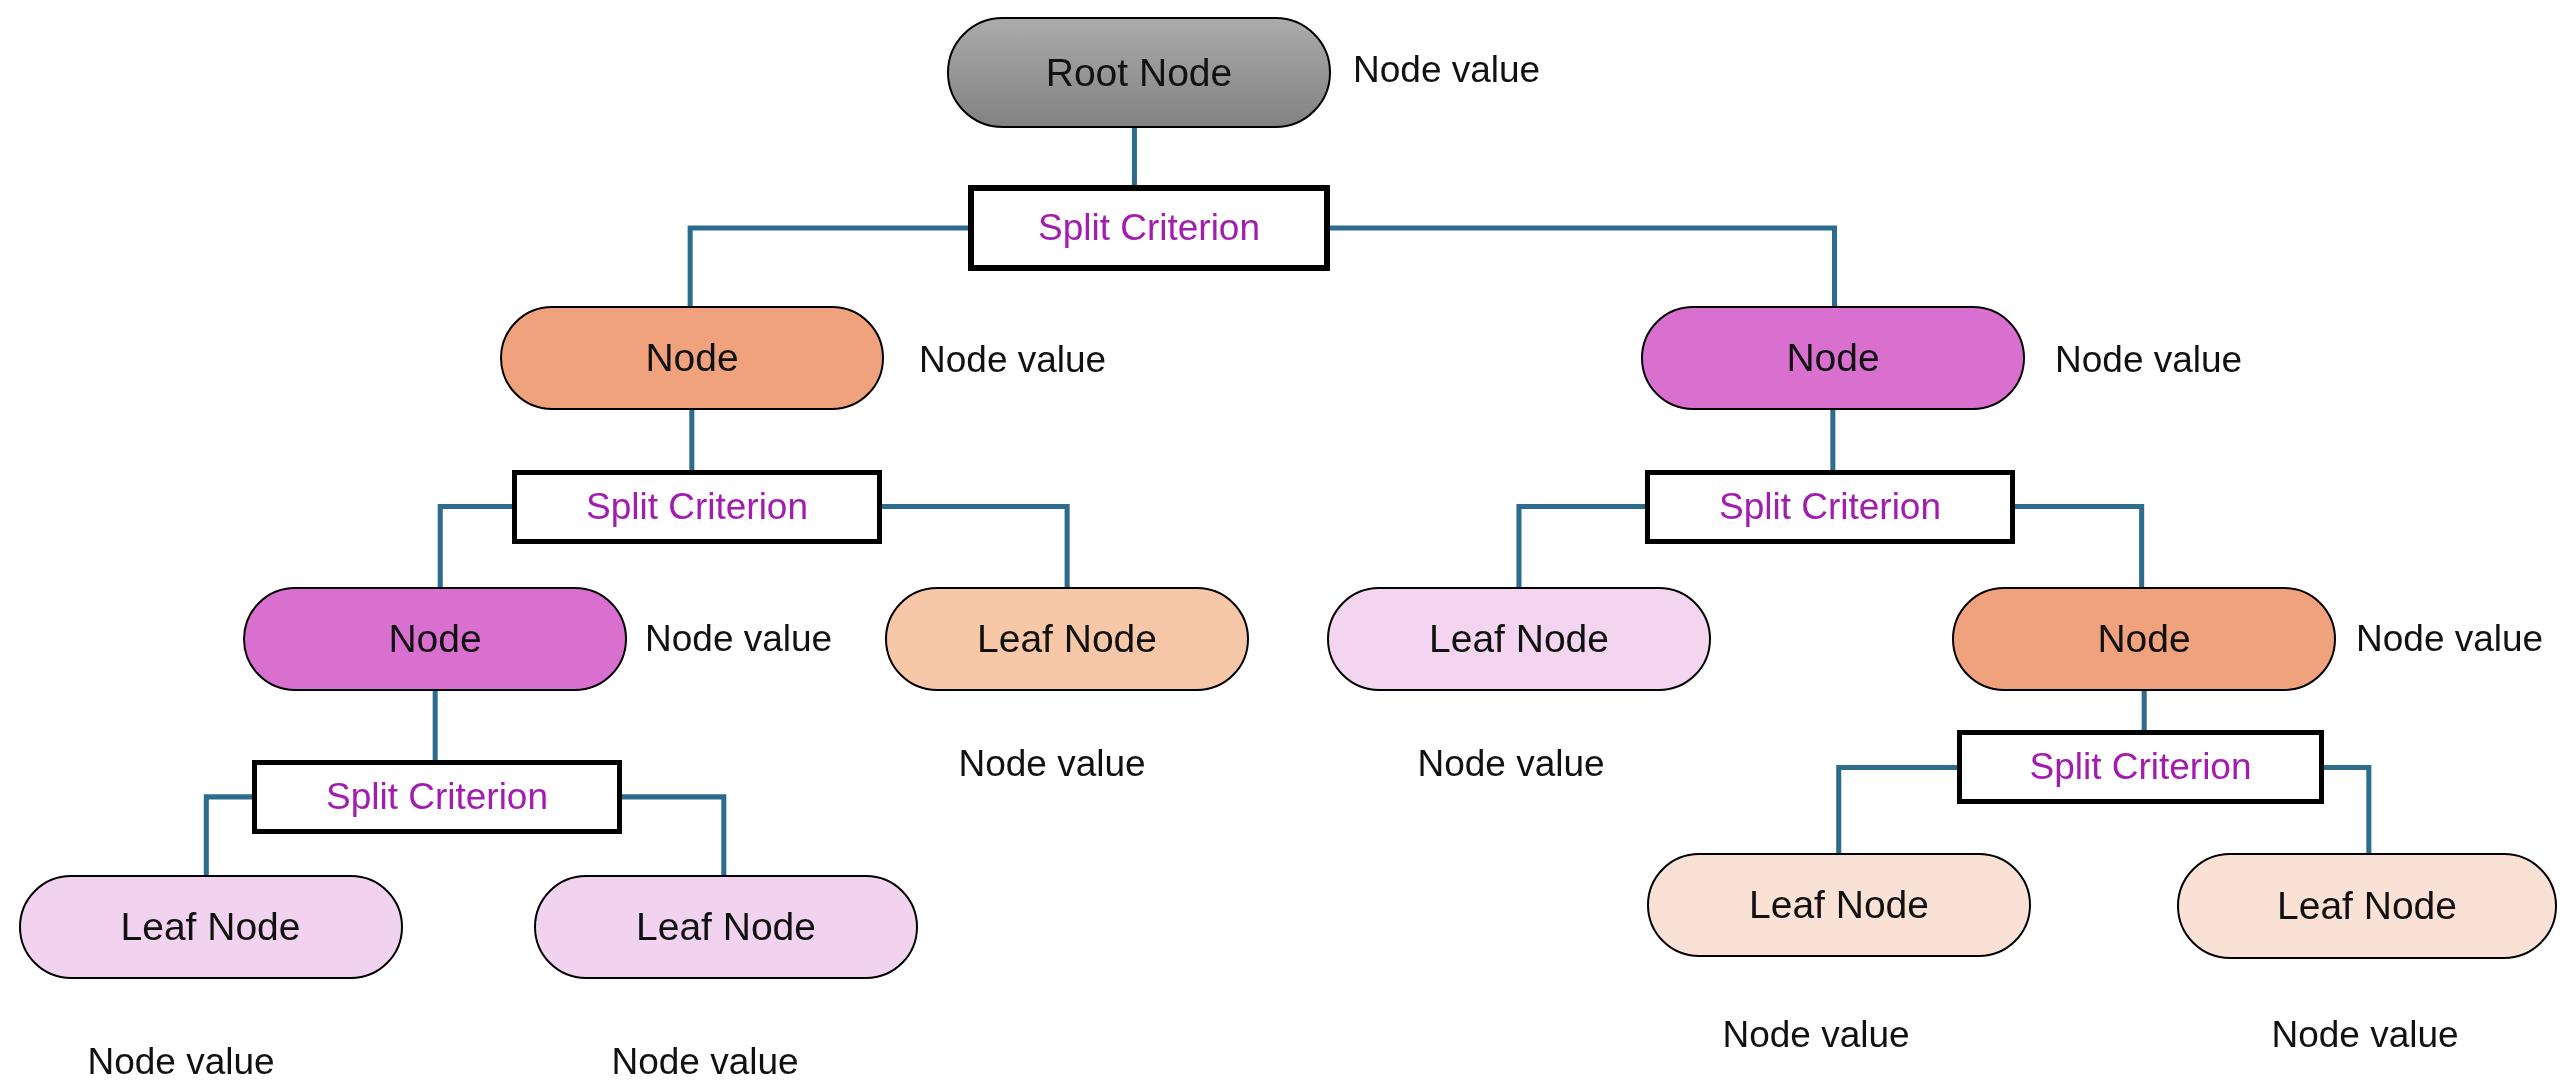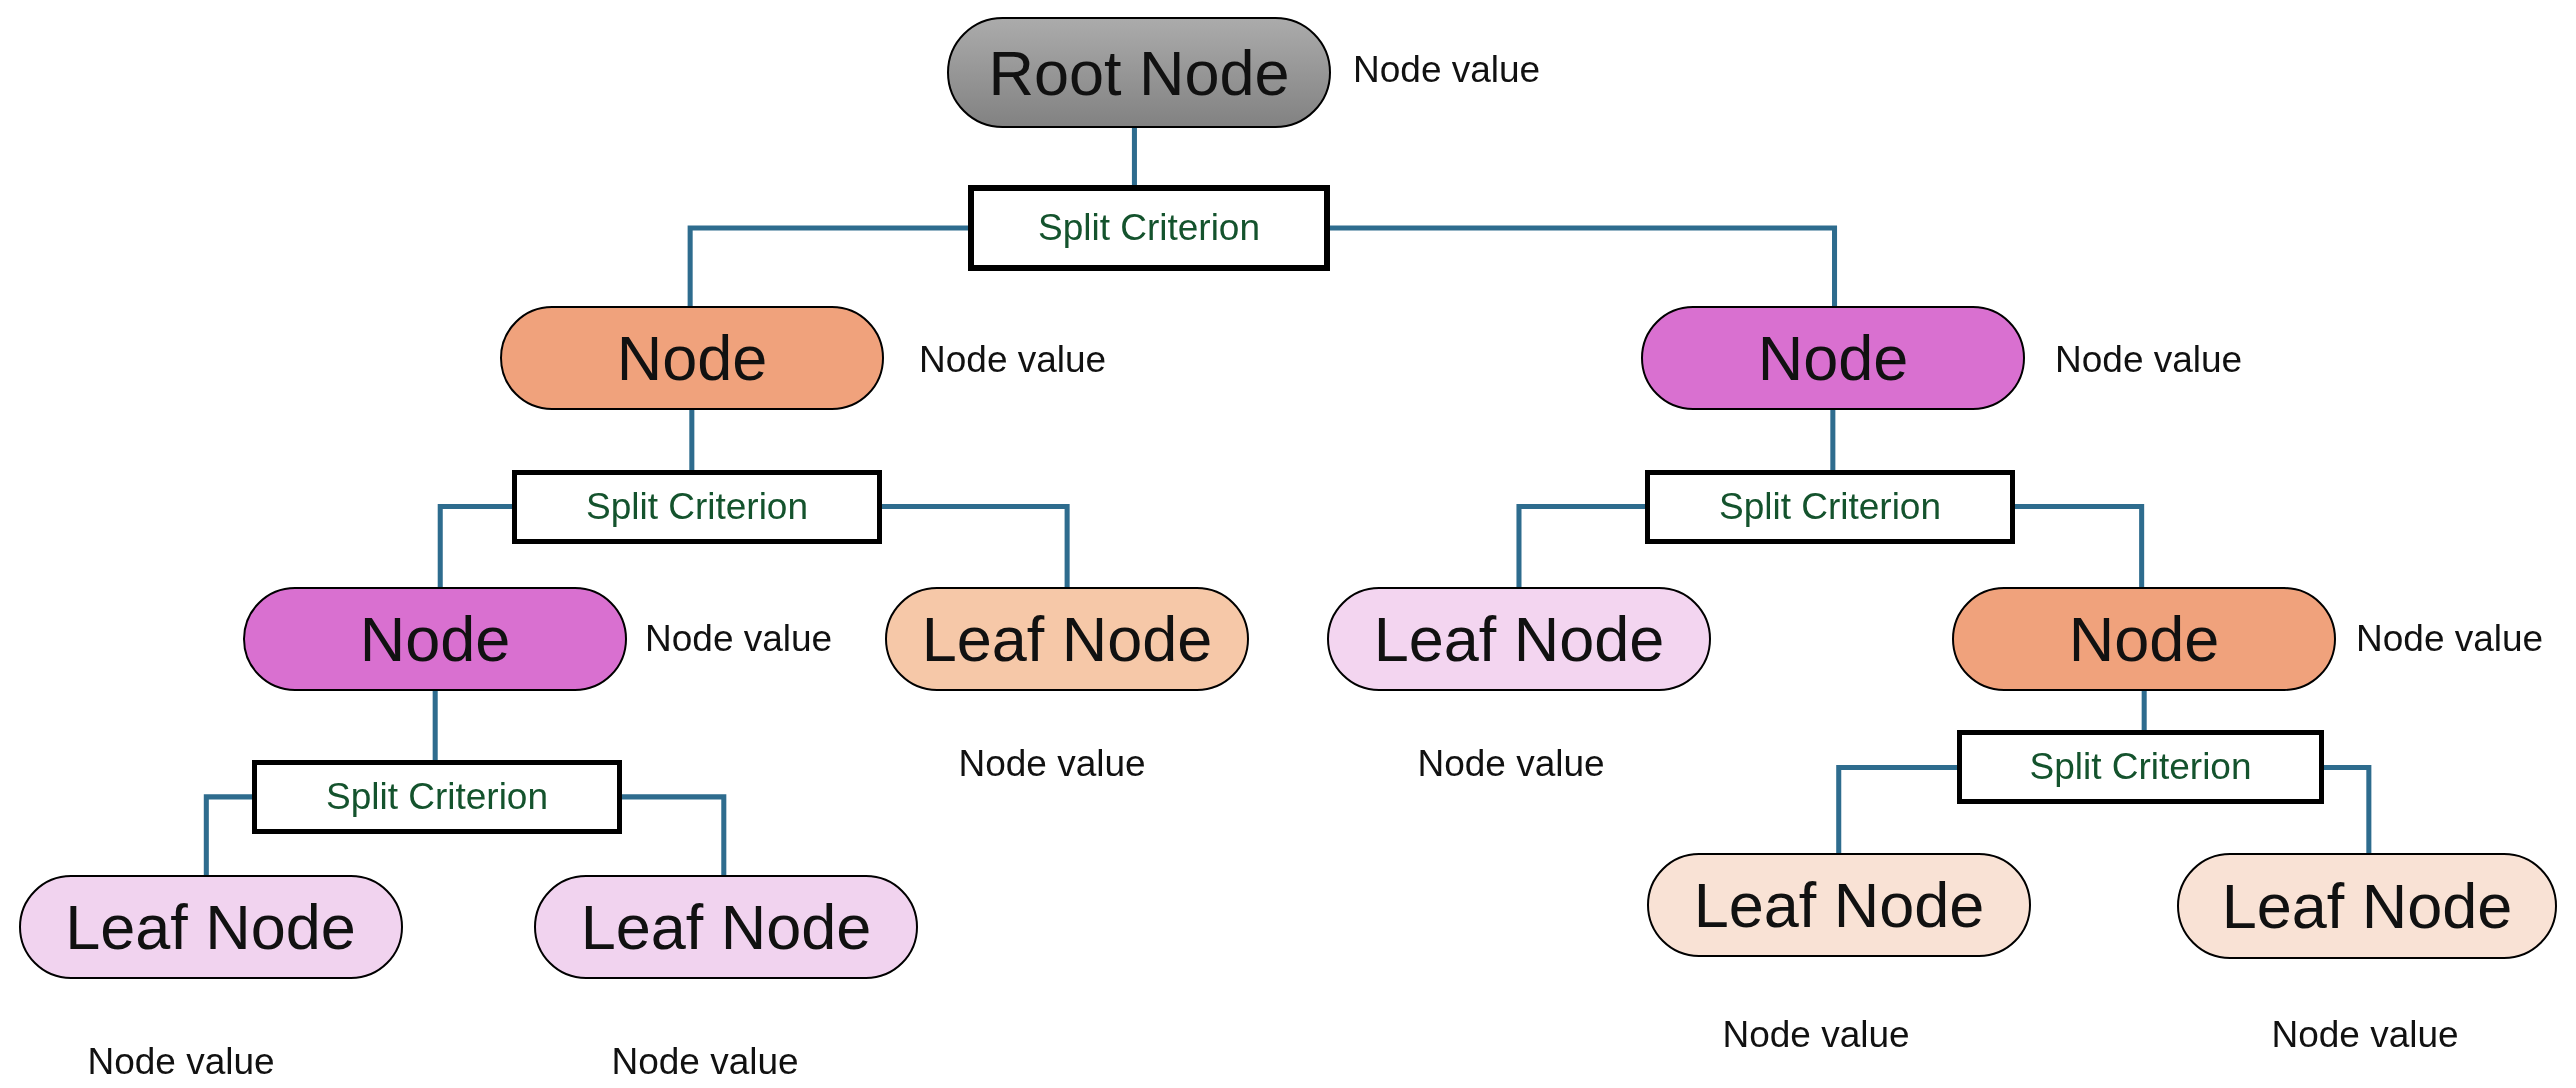--- a/index.html
+++ b/index.html
@@ -8,29 +8,29 @@
     width:2576px;height:1088px;
     background:#ffffff;
     font-family:"Liberation Sans",sans-serif;
     overflow:hidden;
   }
   .edges{position:absolute;left:0;top:0;z-index:1;}
   .pill{
     position:absolute;z-index:2;
     display:flex;align-items:center;justify-content:center;
     border:2.5px solid #000000;border-radius:841px;
-    color:#111111;font-size:63px;white-space:nowrap;
+    color:#111111;font-size:39px;white-space:nowrap;
     box-sizing:border-box;
     text-align:right;
   }
   .splitbox{
     position:absolute;z-index:3;
     display:flex;align-items:center;justify-content:center;
     background:#ffffff;border:5px solid #000000;
-    color:#14532d;font-size:37px;white-space:nowrap;
+    color:#a21caf;font-size:37px;white-space:nowrap;
     box-sizing:border-box;
   }
   .vlabel{
     position:absolute;z-index:2;
     color:#111111;font-size:37px;white-space:nowrap;
     line-height:1.1;
     text-align:right;
   }
 </style>
 </head>

